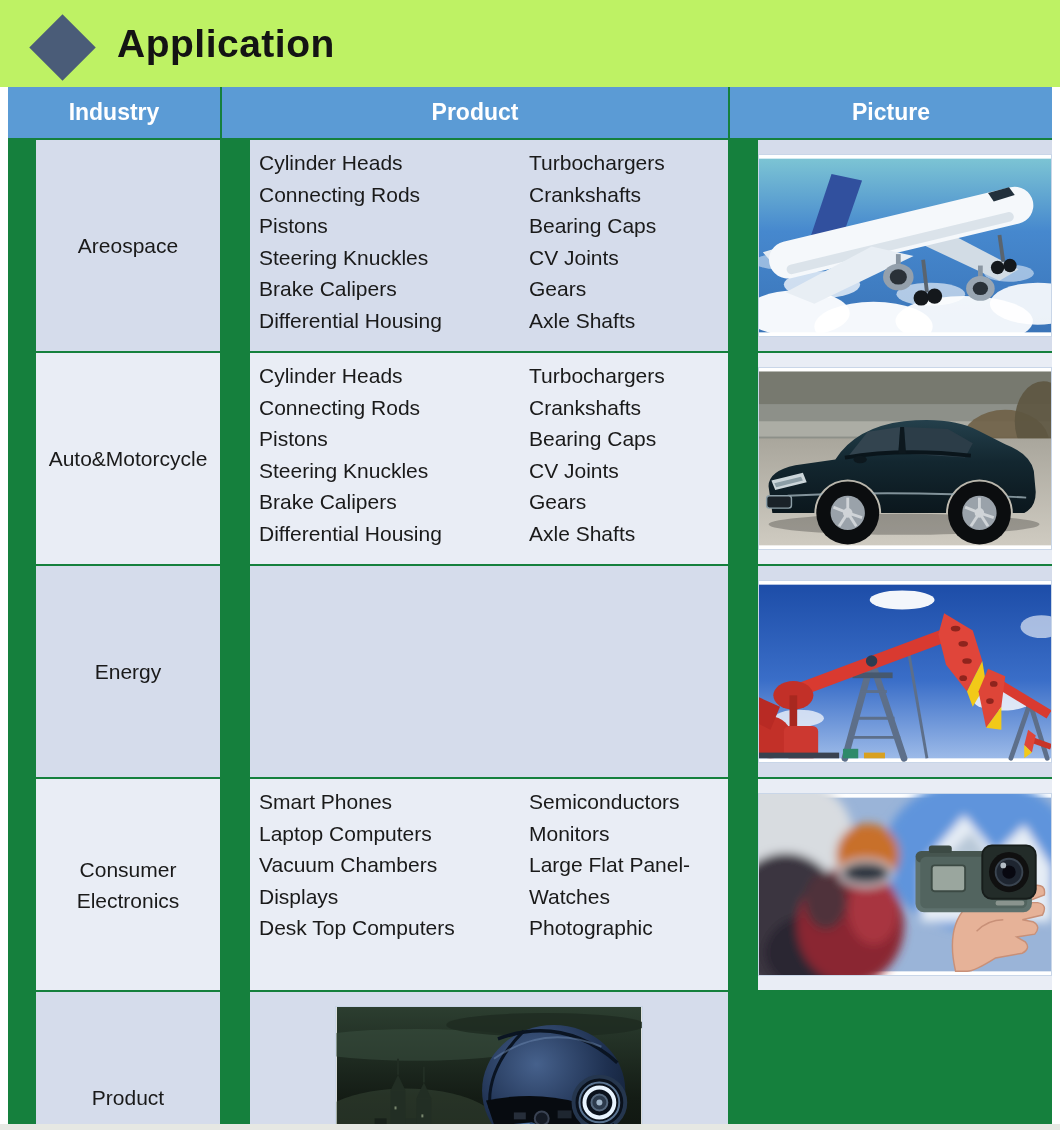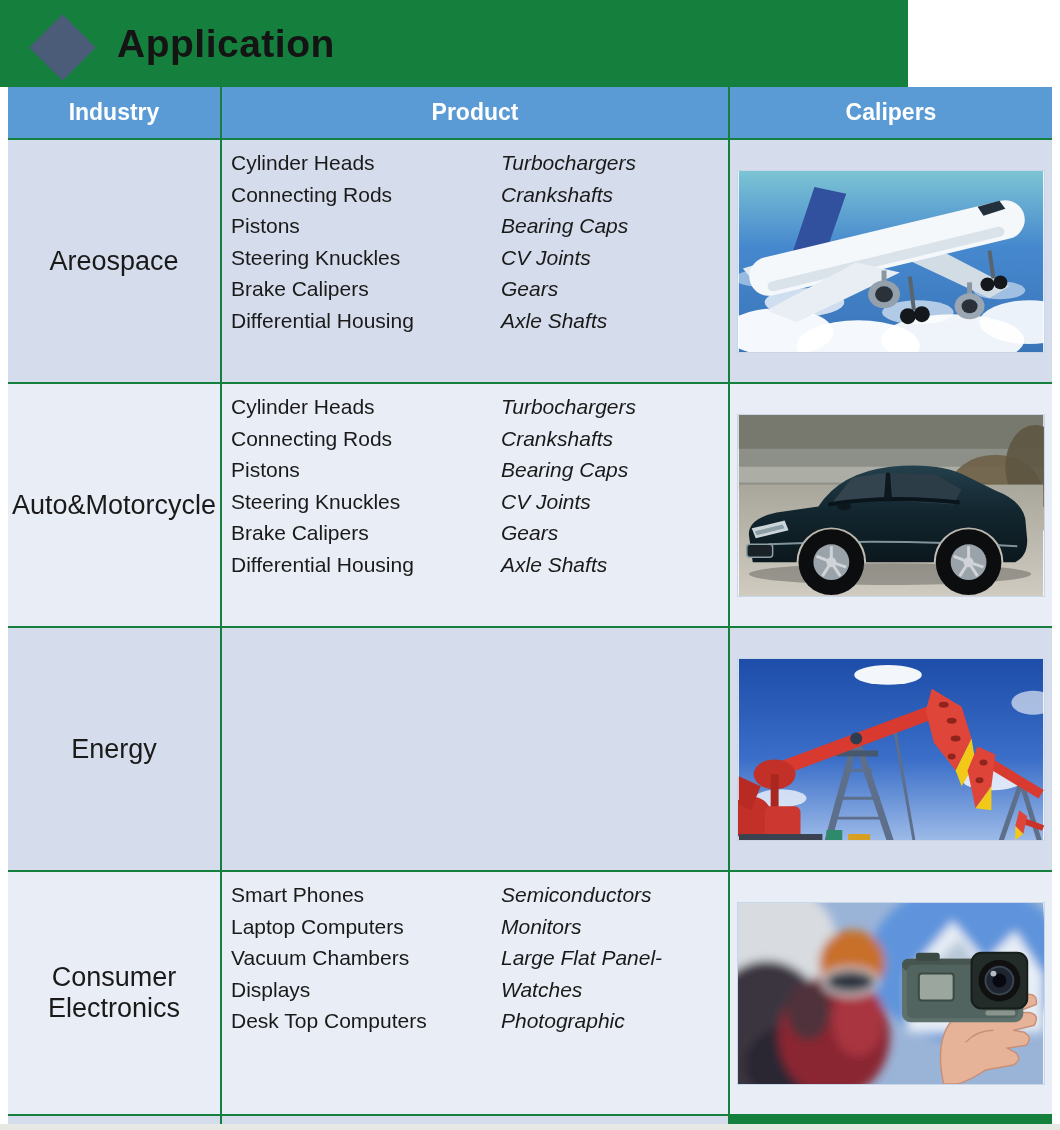--- a/index.html
+++ b/index.html
@@ -1,61 +1,61 @@
 <!DOCTYPE html>
 <html><head>
 <meta charset="utf-8">
 <style>
   * { margin:0; padding:0; box-sizing:border-box; }
   html,body { width:1060px; height:1130px; background:#ffffff;
     font-family:"Liberation Sans", sans-serif; overflow:hidden; }
   .page { position:relative; width:1060px; height:1130px; background:#ffffff; }
 
   
-  .title-bar { position:absolute; left:0; top:0; width:908px; height:87px; background:#15803d; }
+  .title-bar { position:absolute; left:0; top:0; width:1060px; height:87px; background:#bef264; }
   .diamond { position:absolute; left:39px; top:24px; width:47px; height:47px;
     background:#4A5C78; transform:rotate(45deg); }
   .page-title { position:absolute; left:117px; top:22px; font-size:39px; font-weight:bold;
     color:#141414; letter-spacing:0.5px; }
 
   
   .app-table { position:absolute; left:8px; top:87px; width:1044px;
     display:grid; grid-template-columns:212px 506px 322px; gap:2px; background:#15803d; }
   .th { height:51px; background:#5B9BD5; color:#ffffff; font-size:23px; font-weight:bold;
     display:flex; align-items:center; justify-content:center; }
-  .cell { height:242px; }
+  .cell { height:211px;margin-left:28px; }
   .row-odd  { background:#D5DCEB; }
   .row-even { background:#E9EDF5; }
   .industry-cell { display:flex; align-items:center; justify-content:center;
-    text-align:center; font-size:27px; color:#1a1a1a; padding:0 30px; line-height:31px; }
+    text-align:center; font-size:21px; color:#1a1a1a; padding:0 30px; line-height:31px; }
   .product-cell { display:flex; align-items:flex-start; padding:7px 0 0 9px;
     font-size:21px; color:#1a1a1a; line-height:31.5px; }
   .pcol { white-space:pre-line; }
   .pcol1 { width:270px; flex:0 0 270px; }
-  .pcol2 { flex:1;font-style:italic; }
+  .pcol2 { flex:1; }
   .picture-cell { display:flex; align-items:center; justify-content:center; }
   .photo { display:block; width:308px; height:183px; border:1px solid #c9d6e8; background:#ffffff; }
 
   .bottom-strip { position:absolute; left:0; top:1124px; width:1060px; height:6px; background:#E6E8E3; }
 </style>
 </head>
 <body>
 
 <div class="page">
 
   <div class="title-bar">
     <div class="diamond"></div>
     <div class="page-title">Application</div>
   </div>
 
   <div class="app-table">
 
     <div class="th">Industry</div>
     <div class="th">Product</div>
-    <div class="th">Calipers</div>
+    <div class="th">Picture</div>
 
     <div class="cell row-odd industry-cell">Areospace</div>
     <div class="cell row-odd product-cell">
       <div class="pcol pcol1">Cylinder Heads
 Connecting Rods
 Pistons
 Steering Knuckles
 Brake Calipers
 Differential Housing</div>
       <div class="pcol pcol2">Turbochargers

